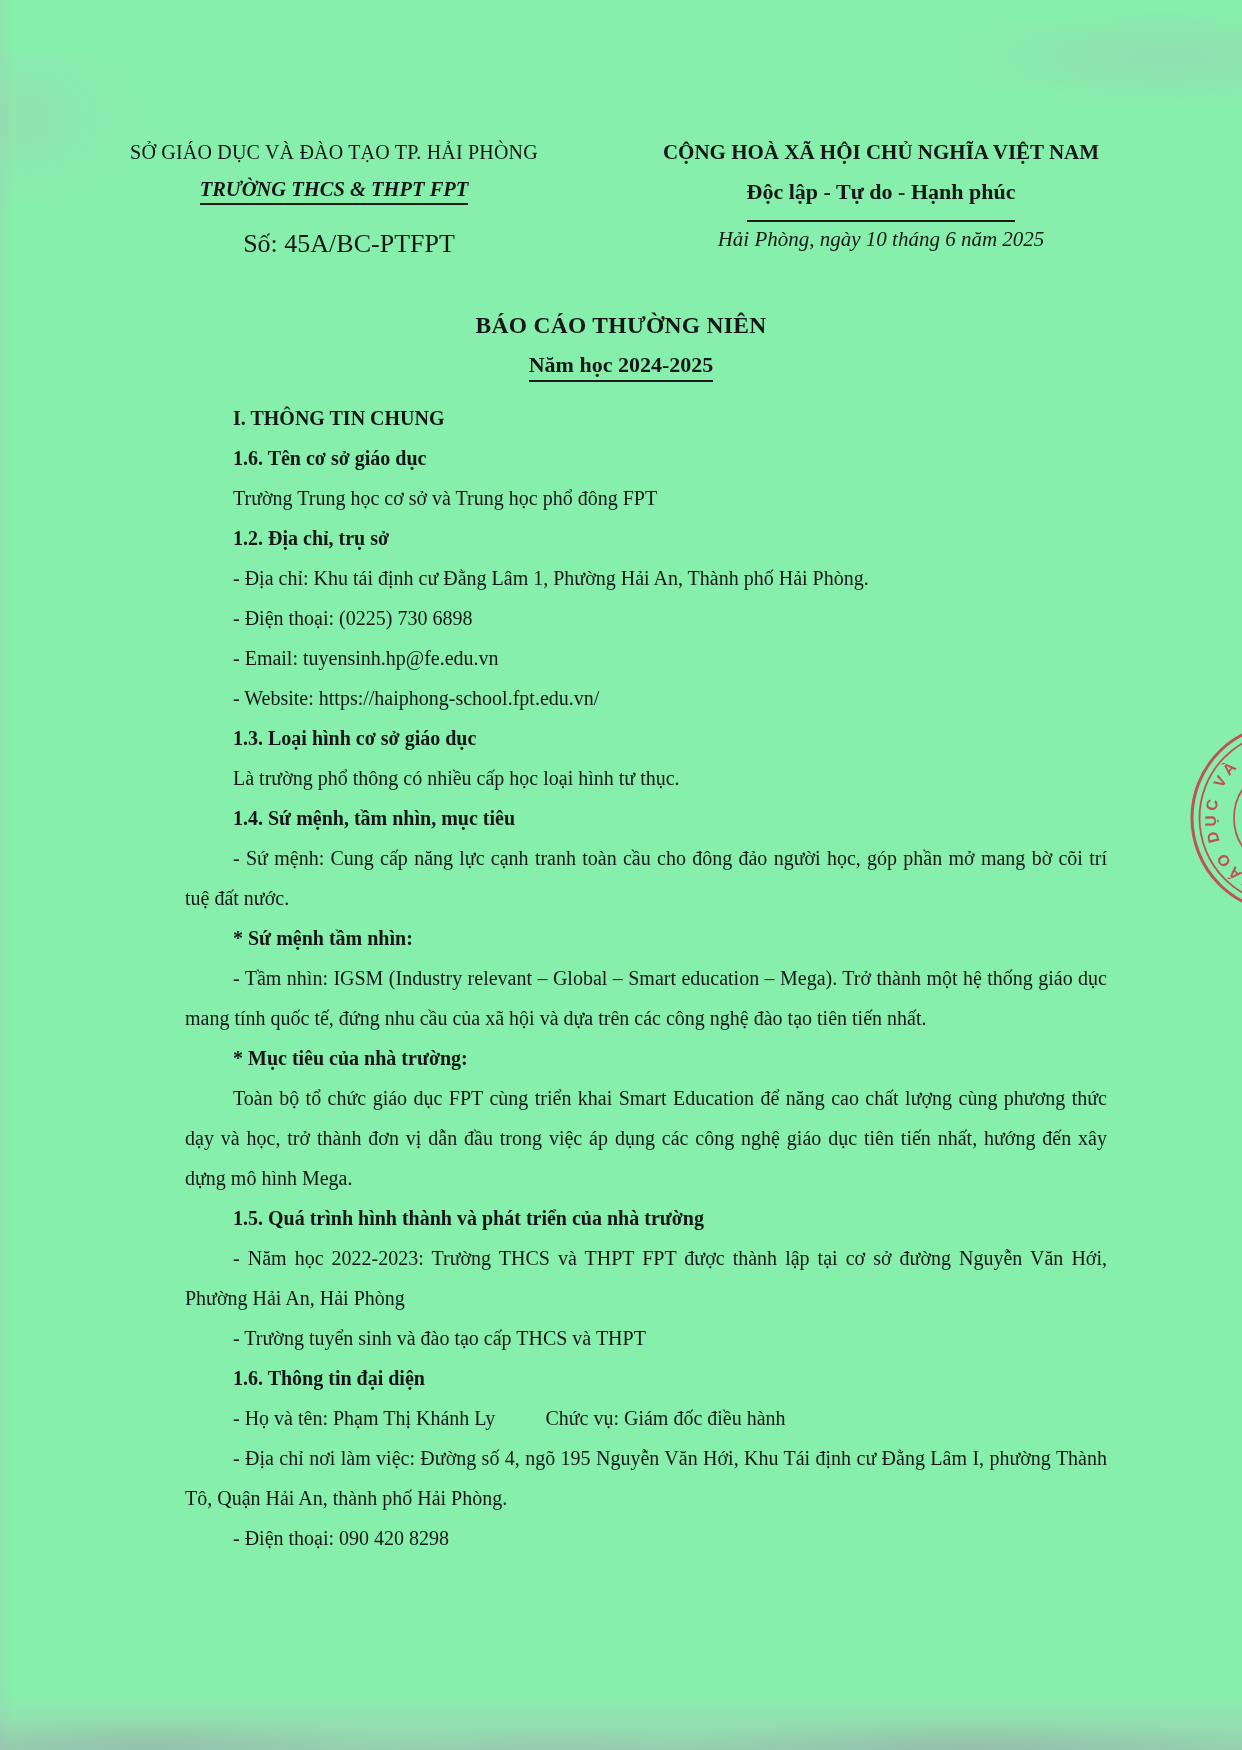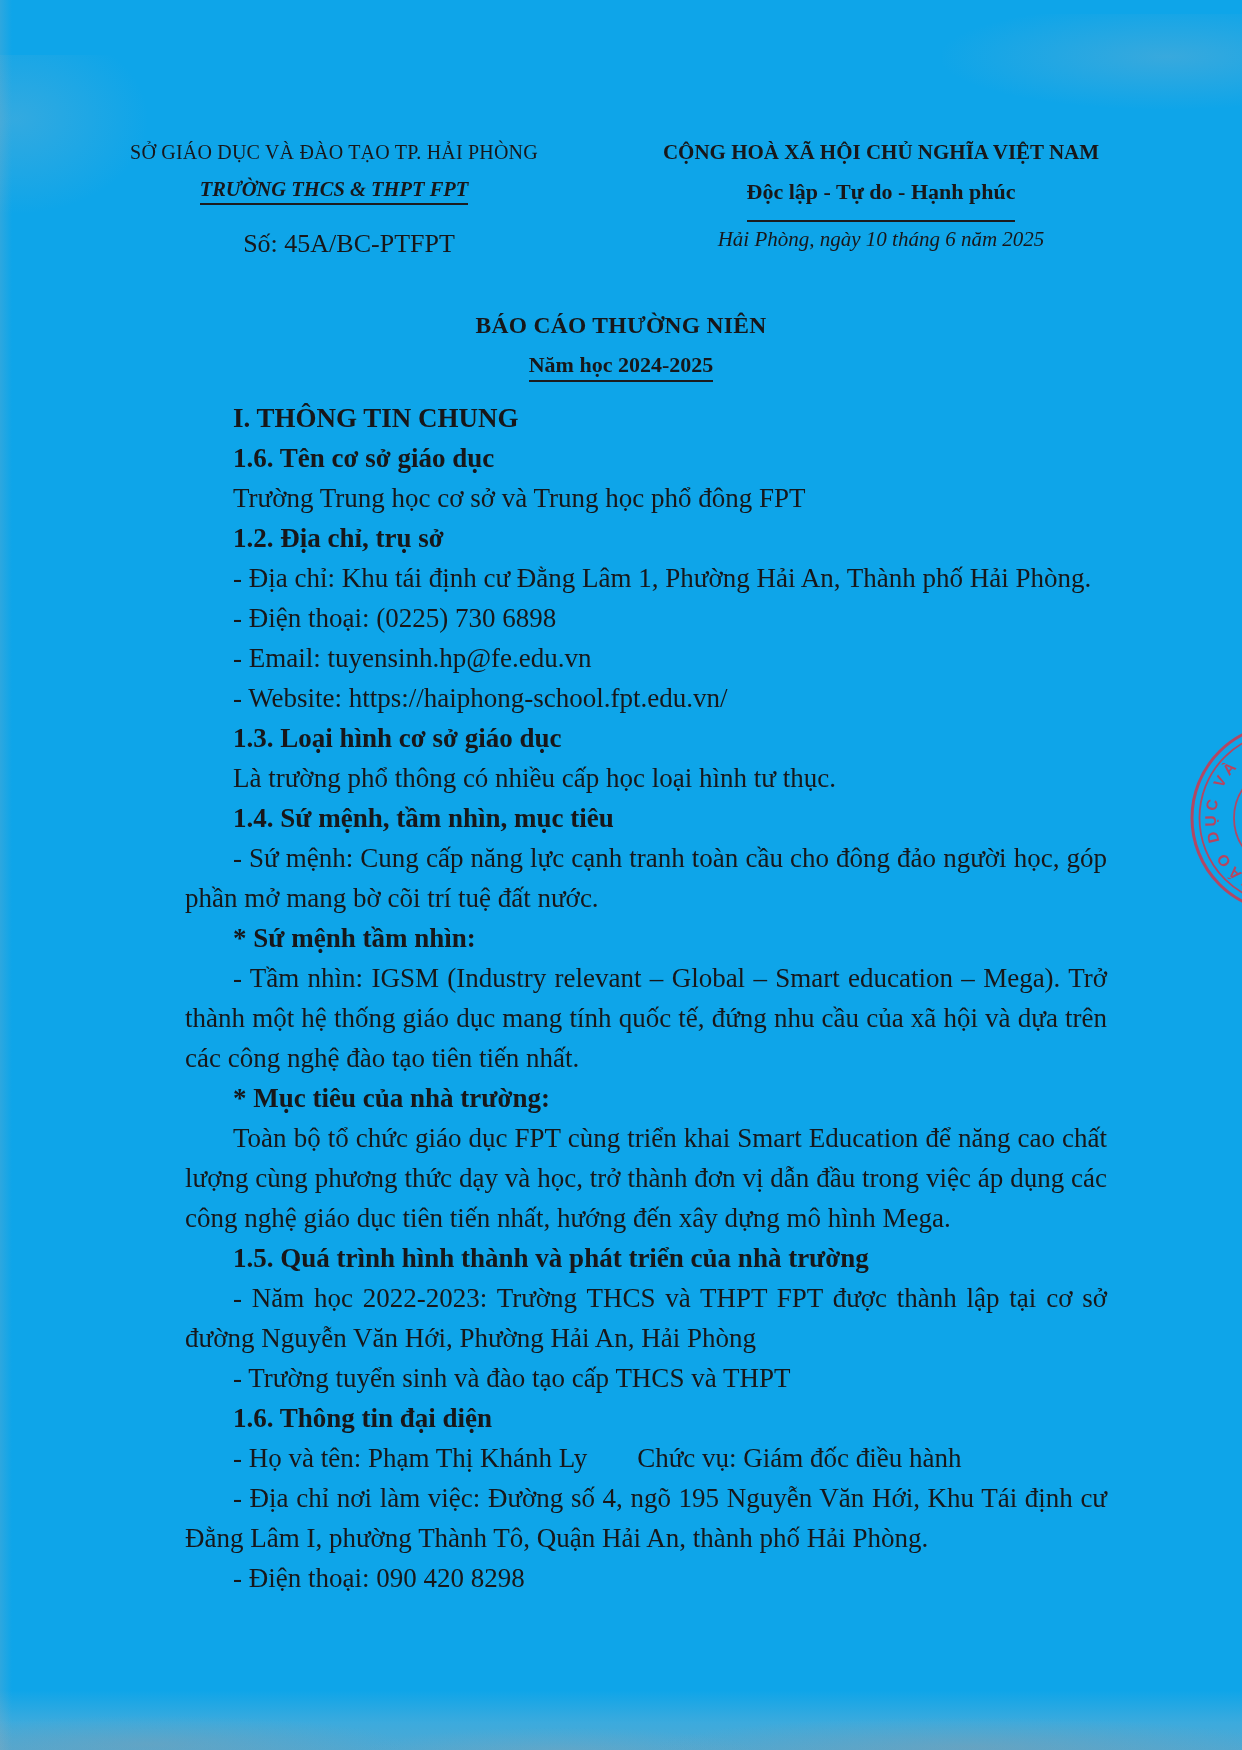--- a/index.html
+++ b/index.html
@@ -1,20 +1,20 @@
 <!DOCTYPE html>
 <html><head>
 <meta charset="utf-8">
 <style>
   html,body{margin:0;padding:0;background:#e9e9eb;}
   .page{
     position:relative;
     width:1242px;height:1750px;
     margin:0 auto;
-    background:#0ea5e9;
+    background:#86efac;
     font-family:"Liberation Serif","DejaVu Serif",serif;
     color:#17171a;
     overflow:hidden;
   }
   
   .shade{position:absolute;pointer-events:none;}
   .shade-bottom{
     left:0;right:0;bottom:0;height:60px;
     background:
       radial-gradient(ellipse 340px 38px at 12% 90%, rgba(150,154,161,.30), transparent 75%),
@@ -55,21 +55,21 @@
   .title-block{
     position:absolute;top:306px;left:0;right:0;
     text-align:center;line-height:39px;
   }
   .title-main{font-weight:bold;font-size:23.5px;letter-spacing:.3px;}
   .title-sub{font-weight:bold;font-size:22px;}
   .title-sub .u{border-bottom:2.5px solid #1c1c1f;padding-bottom:3px;}
   
   .body-text{
     position:absolute;top:398px;left:185px;width:922px;
-    font-size:27px;line-height:40px;
+    font-size:20px;line-height:40px;
   }
   .para{margin:0;text-indent:48px;text-align:justify;}
   .para.bold{font-weight:bold;}
   .col-gap{display:inline-block;width:50px;}
   
   .stamp-clip{
     position:absolute;top:718px;right:0;width:62px;height:198px;
     overflow:hidden;
   }
   .stamp-clip svg{display:block;}

